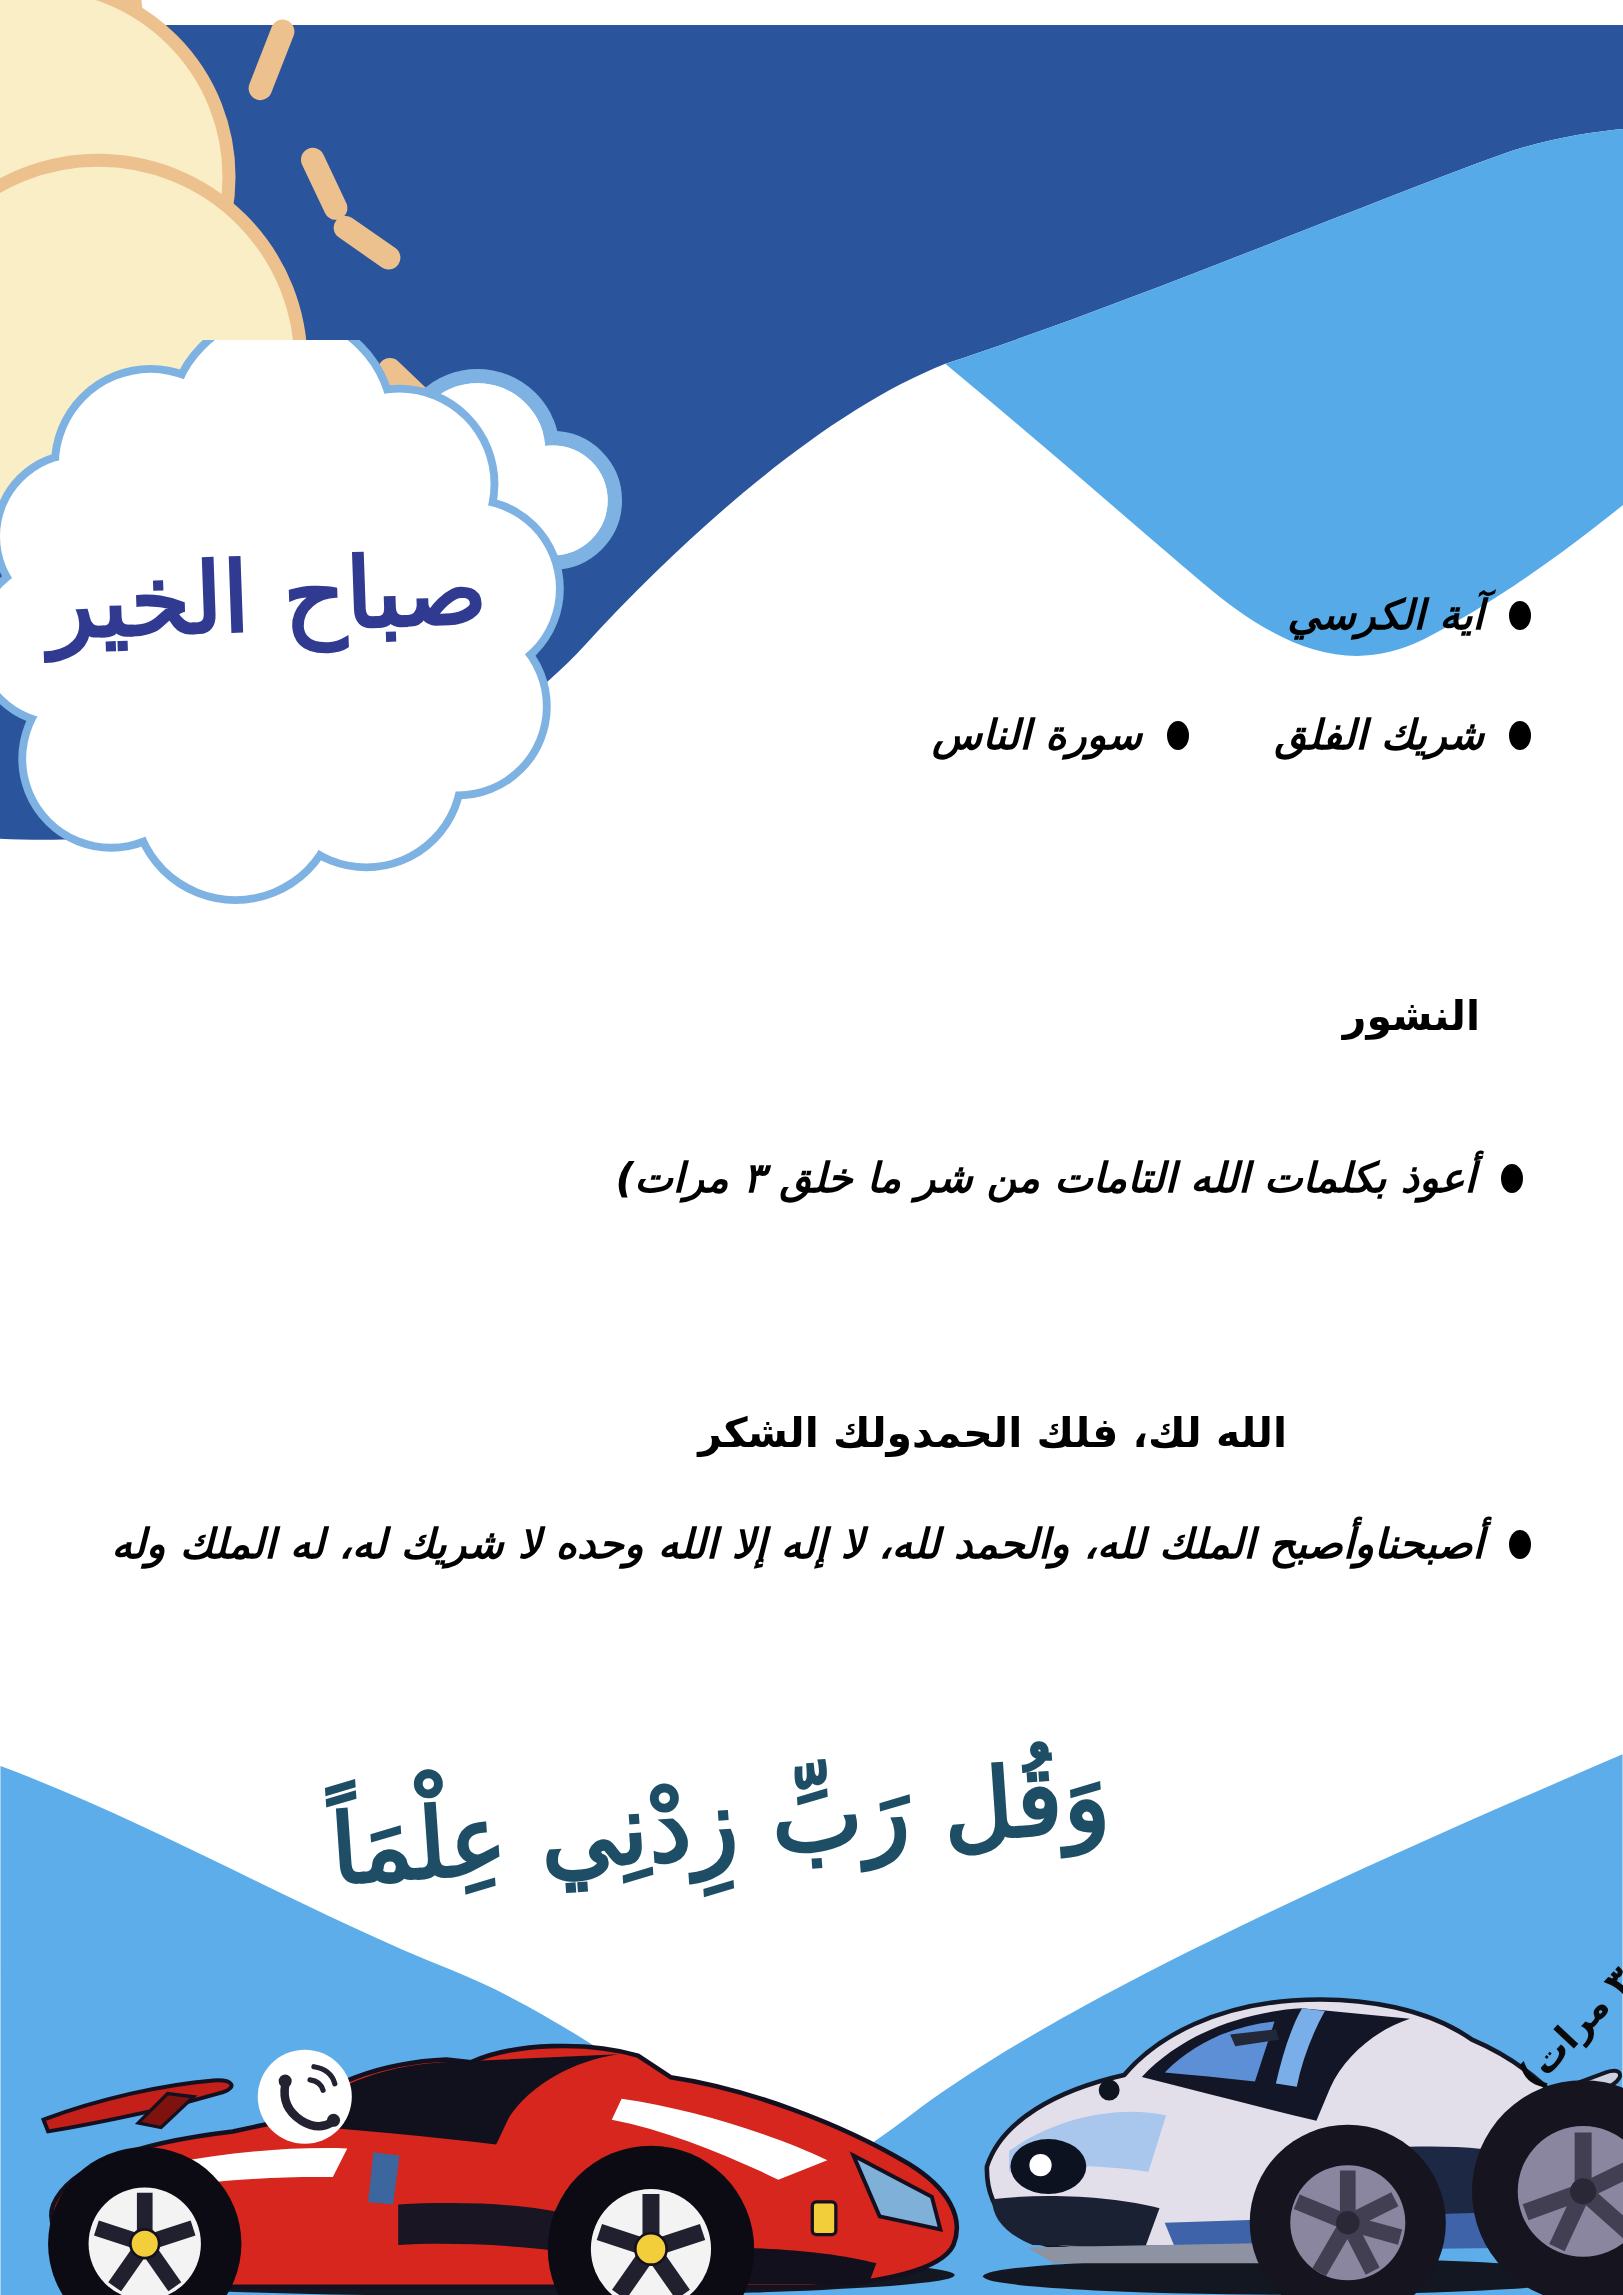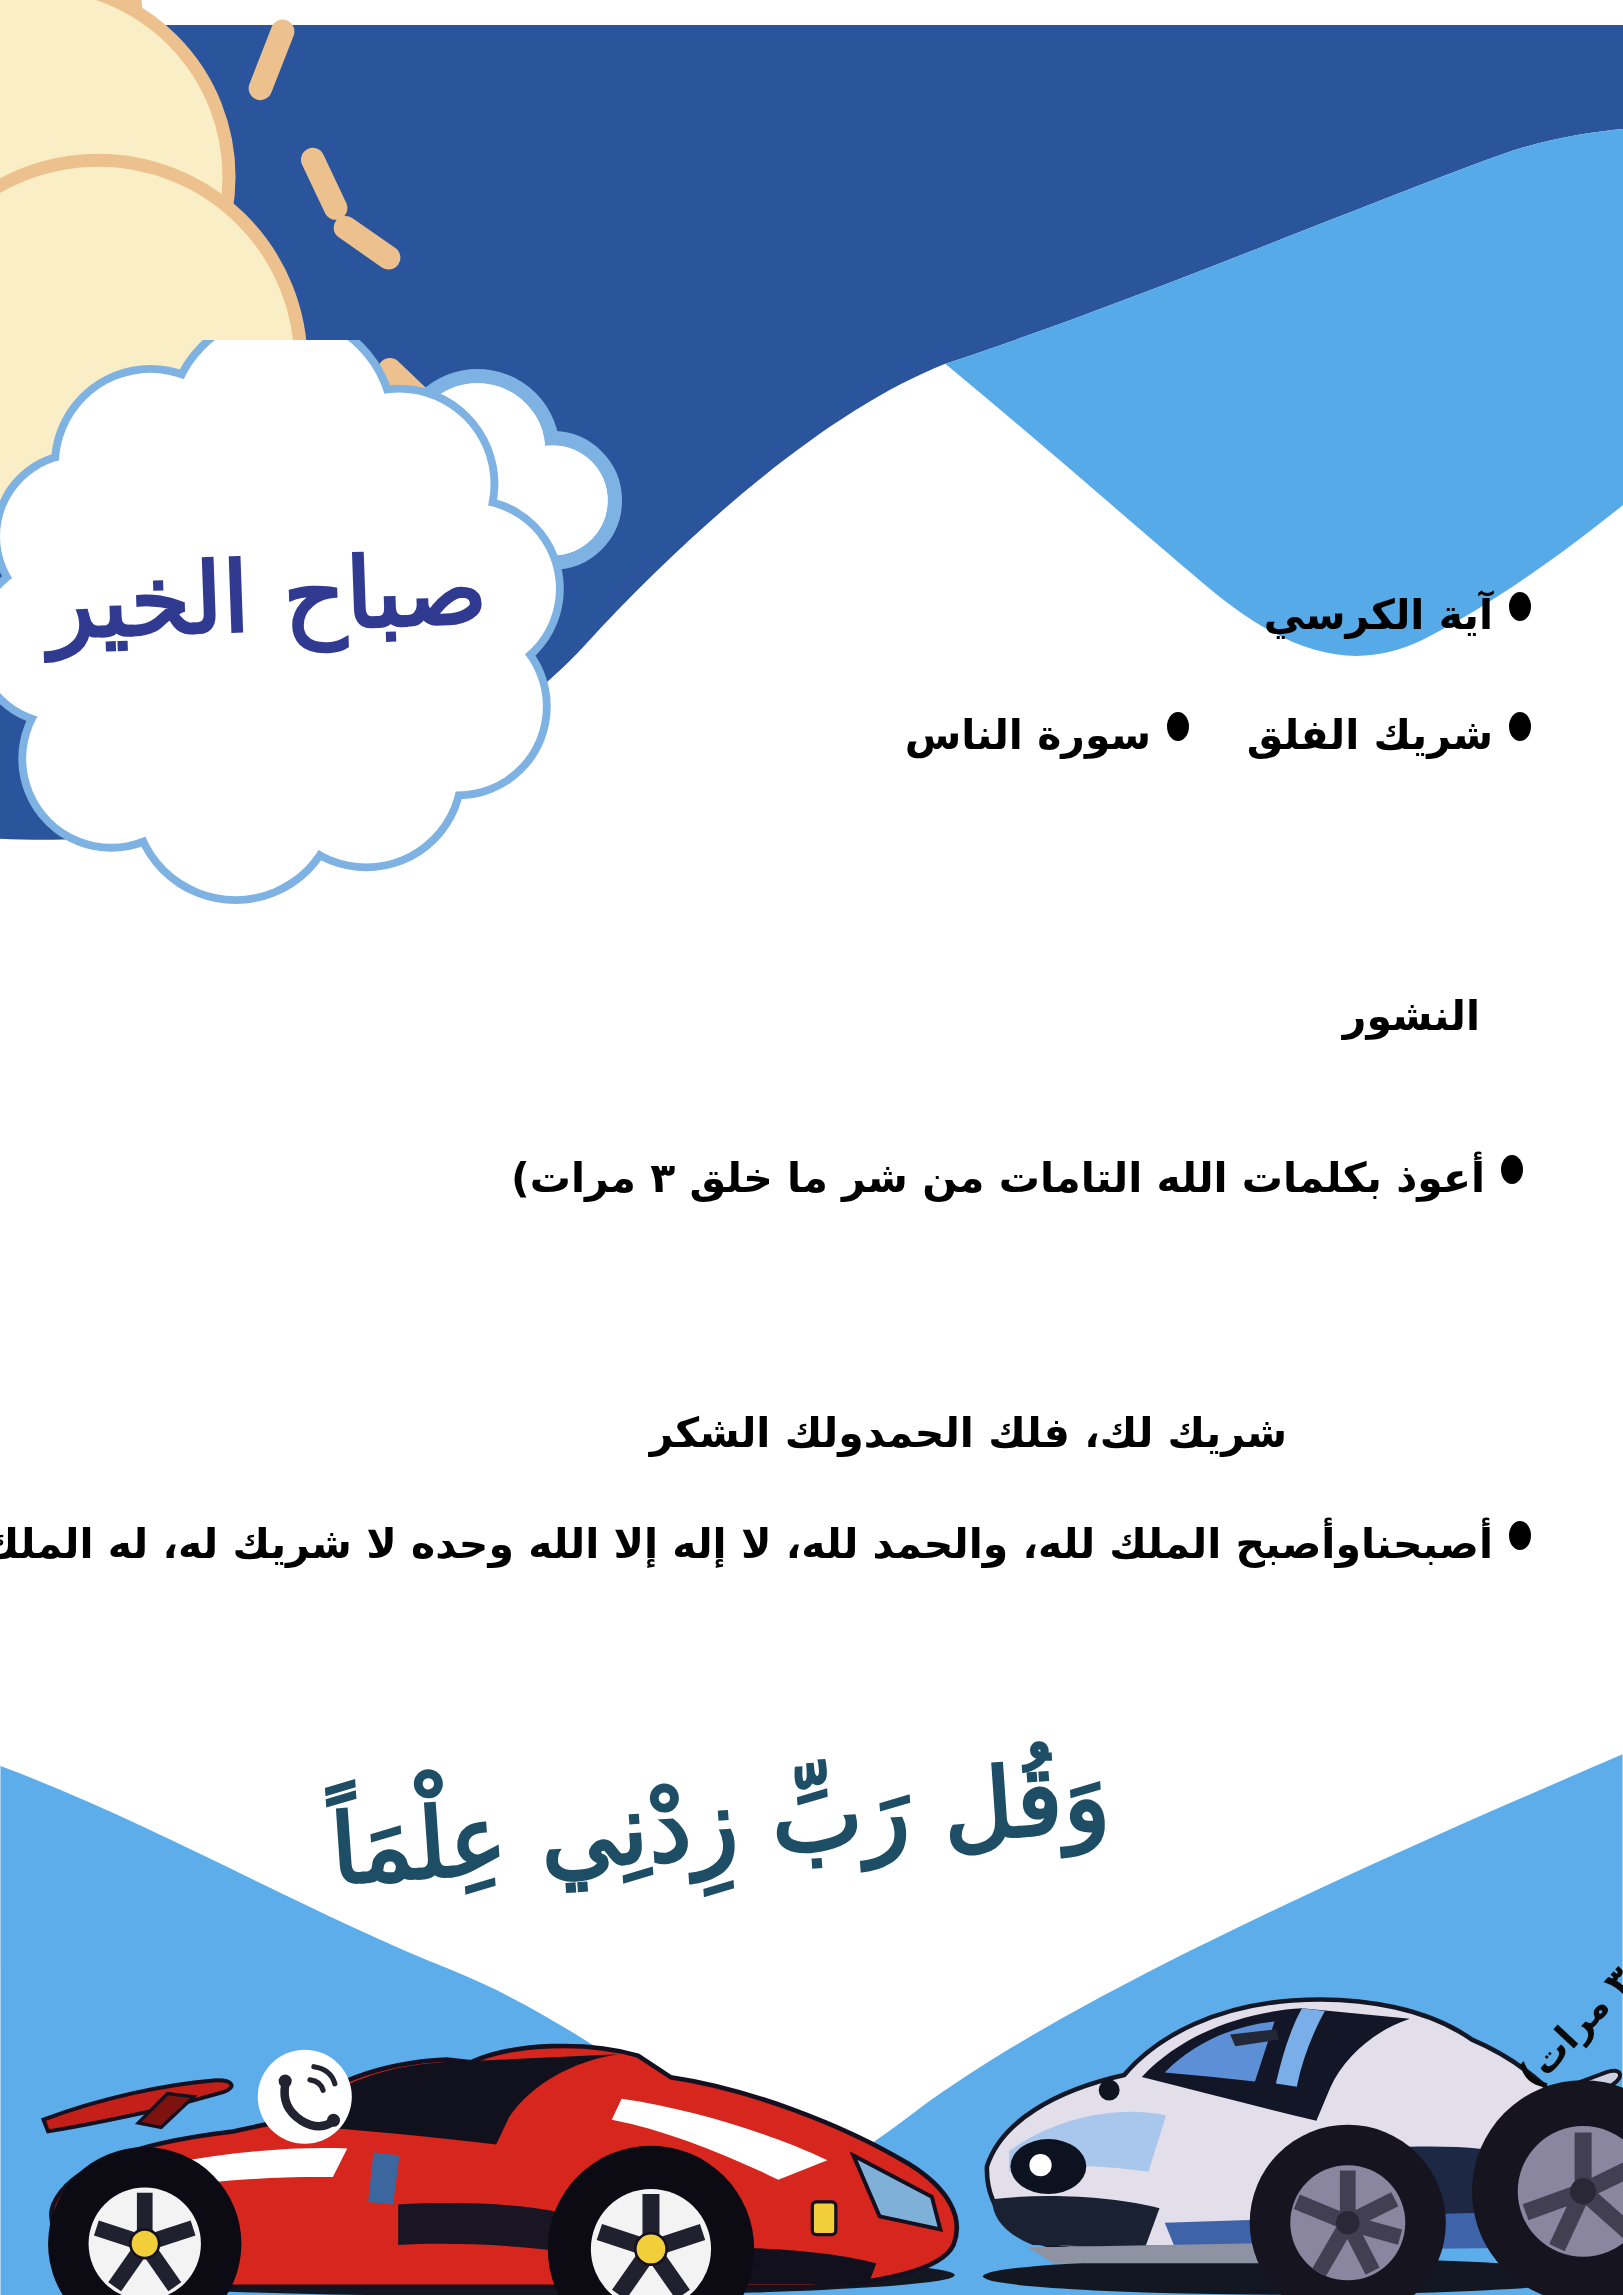--- a/index.html
+++ b/index.html
@@ -4,21 +4,21 @@
 <style>
   html,body{margin:0;padding:0;background:#ffffff;}
   #page{
     position:relative; width:1623px; height:2295px;
     background:#ffffff; overflow:hidden;
     font-family:"DejaVu Sans", sans-serif;
   }
   svg{display:block;}
   .abs{position:absolute;}
   
-  .row{position:absolute; display:flex; align-items:flex-start; gap:16px; direction:rtl;}
+  .row{position:absolute; display:flex; align-items:center; gap:25px; direction:rtl;font-style:italic;}
   .bullet{width:22px; height:29px; background:#000; border-radius:50%; flex:0 0 auto;}
   .txt{font-weight:700; font-size:41px; line-height:1.15; color:#000; white-space:nowrap;}
   .line2{position:absolute; direction:rtl; font-weight:700; font-size:41px; line-height:1.15; color:#000; white-space:nowrap;text-align:right;}
   
   .greeting{
     position:absolute; left:58px; top:548px; width:429px;
     font-family:"DejaVu Serif", serif; font-weight:700; font-size:97px; line-height:1.0;
     color:#303a90; text-align:center; white-space:nowrap; transform:rotate(-2deg); direction:rtl;
   }
   
@@ -131,21 +131,21 @@
     <span class="txt">سورة الناس</span>
   </div>
 
   <div class="line2" style="right:143px; top:993px">النشور</div>
 
   <div class="row" style="right:100px; top:1155px">
     <span class="bullet"></span>
     <span class="txt">أعوذ بكلمات الله التامات من شر ما خلق ٣ مرات)</span>
   </div>
 
-  <div class="line2" style="right:336px; top:1410px">شريك لك، فلك الحمدولك الشكر</div>
+  <div class="line2" style="right:336px; top:1410px">الله لك، فلك الحمدولك الشكر</div>
 
   <div class="row" style="right:92px; top:1521px">
     <span class="bullet"></span>
     <span class="txt">أصبحناوأصبح الملك لله، والحمد لله، لا إله إلا الله وحده لا شريك له، له الملك وله</span>
   </div>
 
   <svg class="abs" style="left:0;top:1668px" width="1623" height="627" viewBox="0 0 2481 959">
     <path d="M0,150
              C230,235 470,375 690,462
              C880,538 1060,688 1175,757

